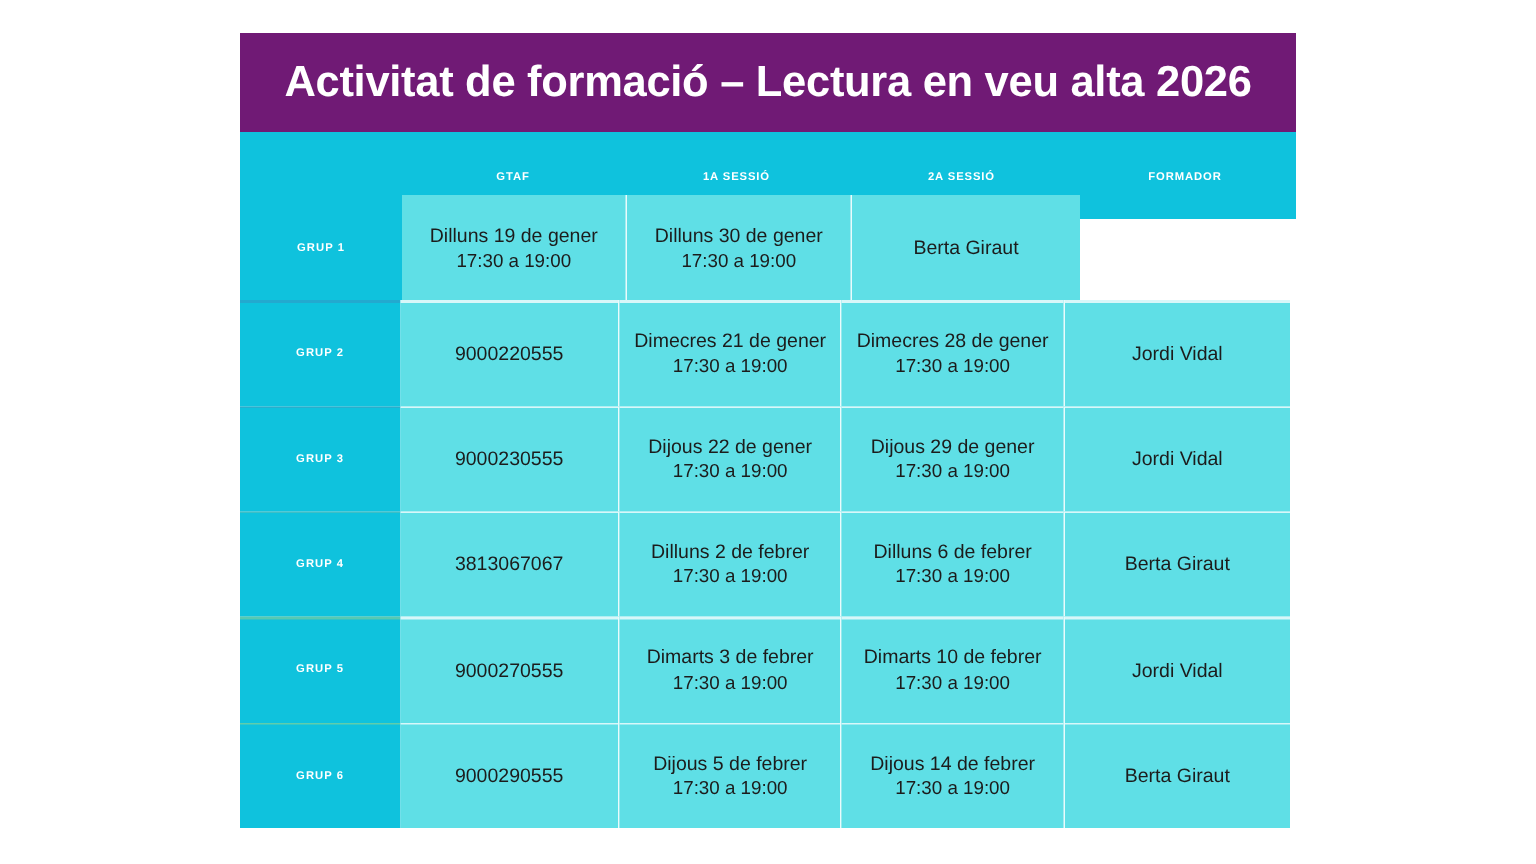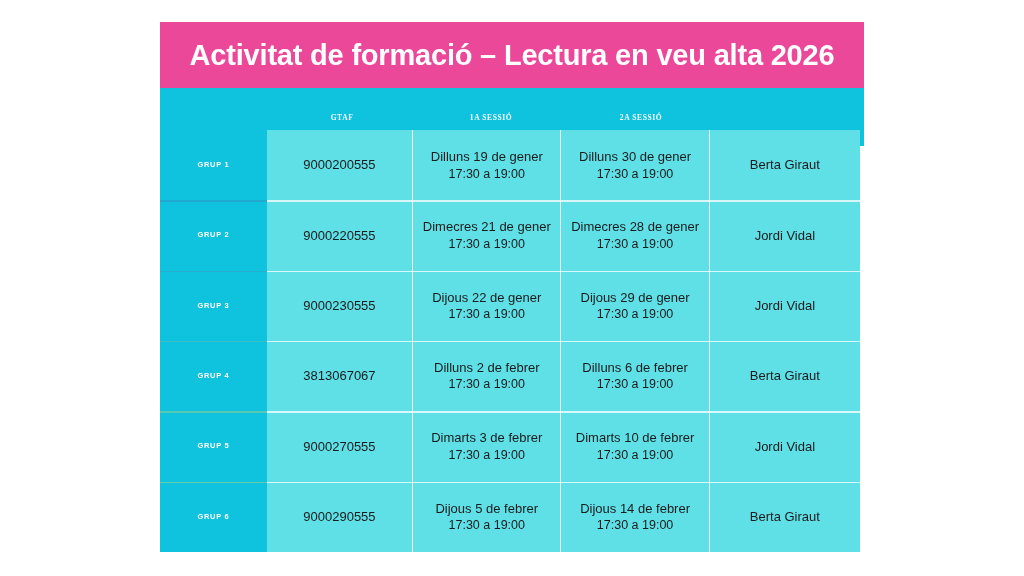--- a/index.html
+++ b/index.html
@@ -18,21 +18,21 @@
     background: #ffffff;
   }
 
   
   .title-bar {
     position: absolute;
     left: 160px;
     top: 22px;
     width: 704px;
     height: 66px;
-    background: #ec4899;
+    background: #701a75;
     display: flex;
     align-items: center;
     justify-content: center;
   }
   .title-text {
     color: #ffffff;
     font-size: 29px;
     font-weight: bold;
     letter-spacing: -0.2px;
     white-space: nowrap;
@@ -41,21 +41,20 @@
 
   
   .header-band {
     position: absolute;
     left: 160px;
     top: 88px;
     width: 704px;
     height: 58px;
     background: #0fc2dd;
     display: flex;
-    font-family: Liberation Serif, serif;
   }
   .header-band .hcell {
     display: flex;
     align-items: center;
     justify-content: center;
     color: #ffffff;
     font-size: 7.5px;
     font-weight: bold;
     letter-spacing: 0.6px;
     text-transform: uppercase;
@@ -142,27 +141,27 @@
 
   <div class="title-bar">
     <div class="title-text">Activitat de formació – Lectura en veu alta 2026</div>
   </div>
 
   <div class="header-band">
     <div class="hcell hc-grup"></div>
     <div class="hcell hc-gtaf">GTAF</div>
     <div class="hcell hc-s1">1a SESSIÓ</div>
     <div class="hcell hc-s2">2a SESSIÓ</div>
+    <div class="hcell hc-form">FORMADOR</div>
   </div>
 
   <div class="table-body">
 
     <div class="row">
       <div class="cell cell-grup">GRUP 1</div>
-      <div class="cell c-gtaf">9000200555</div>
       <div class="cell c-s1">
         <span>Dilluns 19 de gener</span>
         <span class="line2">17:30 a 19:00</span>
       </div>
       <div class="cell c-s2">
         <span>Dilluns 30 de gener</span>
         <span class="line2">17:30 a 19:00</span>
       </div>
       <div class="cell c-form last">Berta Giraut</div>
     </div>

